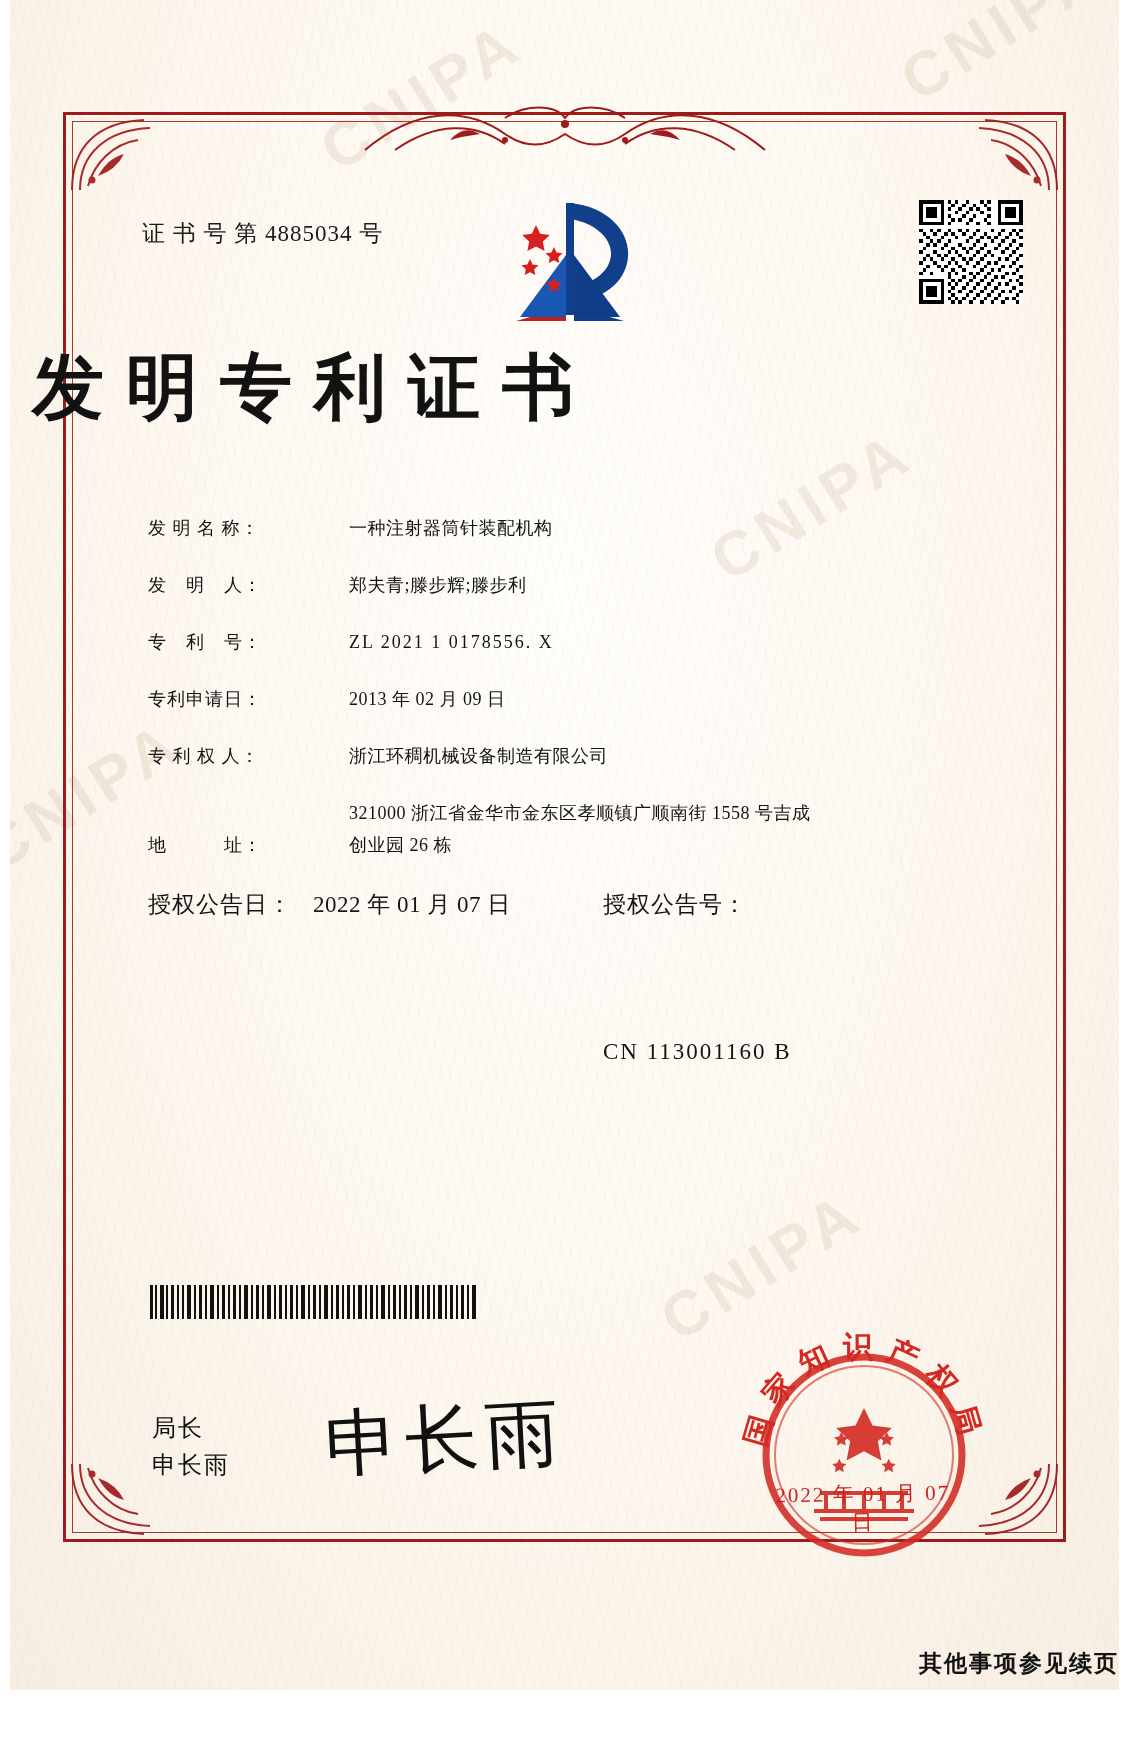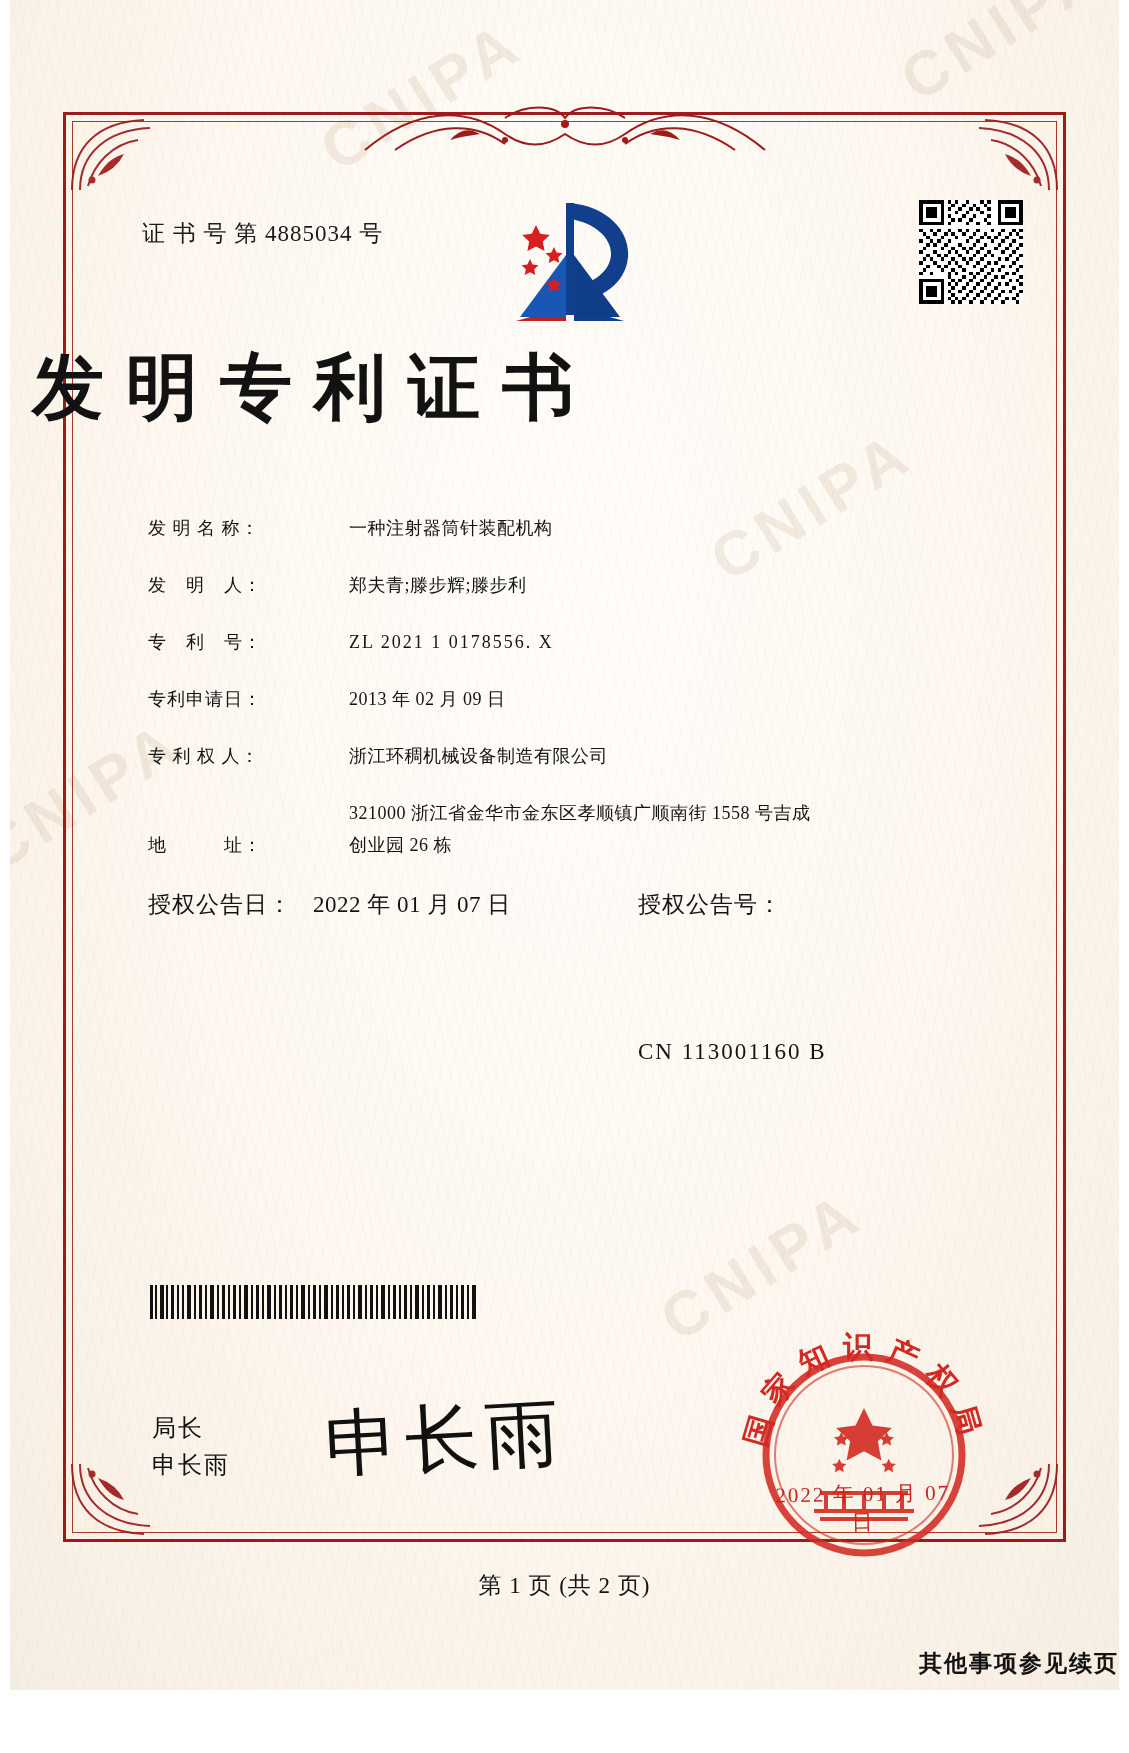--- a/index.html
+++ b/index.html
@@ -165,21 +165,20 @@
     letter-spacing: 2px;
   }
   .f-value .sub {
     display: block;
     margin-top: 5px;
   }
   .row-two {
     display: flex;
     font-size: 23px;
     margin-bottom: 26px;
-    gap: 35px;
   }
   .row-two .left { width: 455px; display: flex; }
   .row-two .right { display: flex; flex-direction: column; }
   .row-two .left .f-label { width: 165px; flex: 0 0 165px; }
   .row-two .right .f-label { width: 150px; flex: 0 0 150px; }
 
   
   .paras {
     position: absolute;
     left: 138px;
@@ -734,17 +733,16 @@
         <path d="M-38,-12 v16 M-20,-12 v16 M0,-12 v16 M20,-12 v16 M38,-12 v16"></path>
         <path d="M-50,6 h100"></path>
         <path d="M-44,14 h88"></path>
       </g>
       <text font-family="'Liberation Serif', serif" font-size="30" font-weight="700" fill="#d22a22" letter-spacing="12">
         <textPath href="#sealArcText" startOffset="50%" text-anchor="middle">国家知识产权局</textPath>
       </text>
     </svg>
     <div class="seal-date">2022 年 01 月 07 日</div>
 
-    <div class="page-num">第 1 页 (共 2 页)</div>
     <div class="note">其他事项参见续页</div>
   </div>
   <div class="bottom-bar"></div>
 </div>
 
 </body></html>

